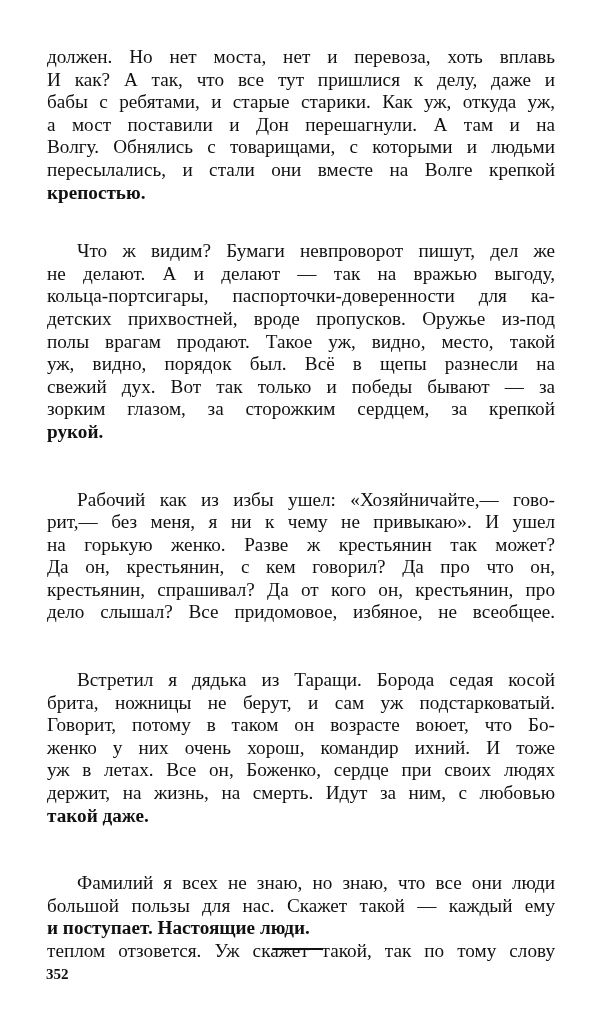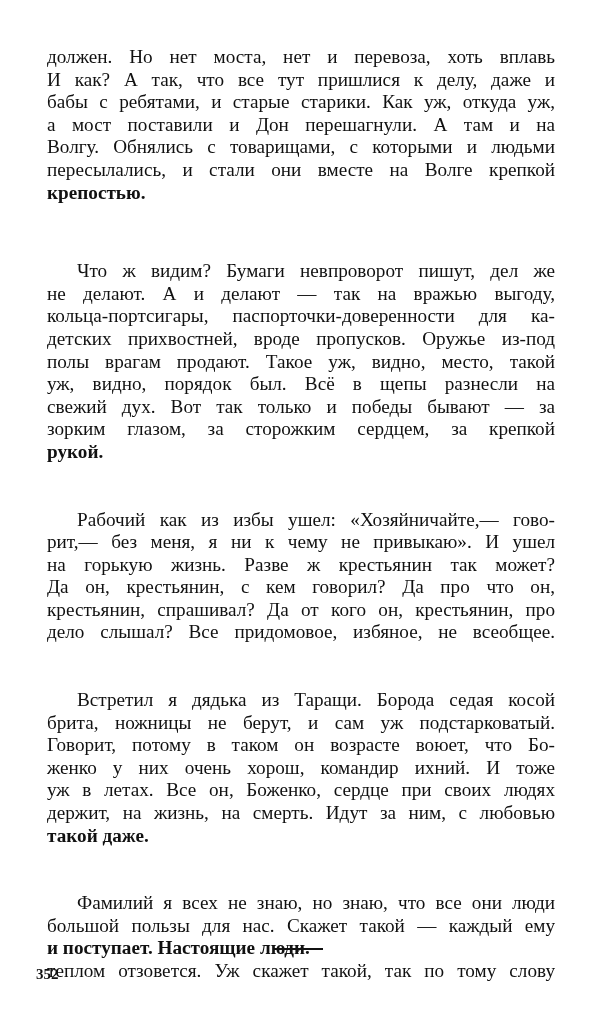--- a/index.html
+++ b/index.html
@@ -9,26 +9,26 @@
     font-family: "Liberation Serif", "DejaVu Serif", serif;
     font-size: 19.2px; line-height: 22.6px; color: #111;
   }
   .line {
     display: block; height: 22.6px; white-space: nowrap;
     text-align: justify; text-align-last: justify;
   }
   .line.last { text-align-last: left; font-weight: bold; }
   .line.indent { padding-left: 30px; }
   .para { margin-bottom: 45px; }
-  .para.p1 { margin-bottom: 56px; }
+  .para.p1 { margin-bottom: 36px; }
   .rule {
     position: absolute; left: 273px; top: 948px; width: 50px; height: 2px; background: #111;
   }
   .pagenum {
-    position: absolute; left: 36px; top: 966px;
+    position: absolute; left: 46px; top: 966px;
     font-family: "Liberation Serif", "DejaVu Serif", serif;
     font-weight: bold; font-size: 15px; color: #111;
   }
 </style>
 </head>
 <body>
 
 <div class="page">
 
   <div class="para p1">
@@ -49,21 +49,21 @@
     <span class="line">полы врагам продают. Такое уж, видно, место, такой</span>
     <span class="line">уж, видно, порядок был. Всё в щепы разнесли на</span>
     <span class="line">свежий дух. Вот так только и победы бывают — за</span>
     <span class="line">зорким глазом, за сторожким сердцем, за крепкой</span>
     <span class="line last">рукой.</span>
   </div>
 
   <div class="para">
     <span class="line indent">Рабочий как из избы ушел: «Хозяйничайте,— гово-</span>
     <span class="line">рит,— без меня, я ни к чему не привыкаю». И ушел</span>
-    <span class="line">на горькую жизнь. Разве ж крестьянин так может?</span>
+    <span class="line">на горькую женко. Разве ж крестьянин так может?</span>
     <span class="line">Да он, крестьянин, с кем говорил? Да про что он,</span>
     <span class="line">крестьянин, спрашивал? Да от кого он, крестьянин, про</span>
     <span class="line">дело слышал? Все придомовое, избяное, не всеобщее.</span>
   </div>
 
   <div class="para">
     <span class="line indent">Встретил я дядька из Таращи. Борода седая косой</span>
     <span class="line">брита, ножницы не берут, и сам уж подстарковатый.</span>
     <span class="line">Говорит, потому в таком он возрасте воюет, что Бо-</span>
     <span class="line">женко у них очень хорош, командир ихний. И тоже</span>

